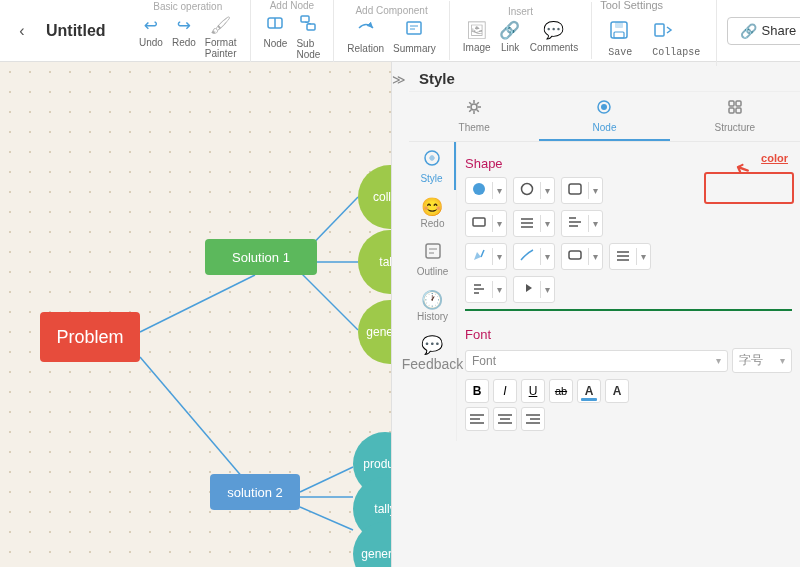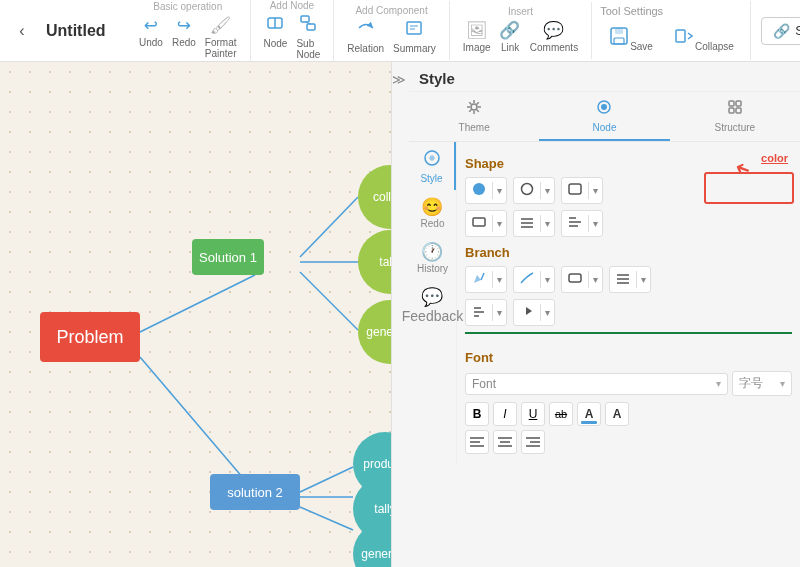--- a/index.html
+++ b/index.html
@@ -18,21 +18,21 @@
     #main { display: flex; flex: 1; overflow: hidden; }
 
     
     #canvas { flex: 1; background: #f5f0e8; background-image: radial-gradient(#d9cdb8 1px, transparent 1px); background-size: 20px 20px; position: relative; overflow: hidden; }
 
     
     #style-tabs { display: flex; border-bottom: 1px solid #e8e8e8; }
     .stab { flex: 1; text-align: left; padding: 6px 4px; cursor: pointer; font-size: 12px; color: #888; display: flex; flex-direction: column; align-items: center; gap: 2px; border-bottom: 2px solid transparent; }
     .stab.active { color: #4a9eda; border-bottom-color: #4a9eda; }
     .stab-icon { font-size: 16px; }
-    .section-title { font-size: 13px; font-weight: 700; color: #a16207; margin: 8px 0 6px; }
+    .section-title { font-size: 13px; font-weight: 400; color: #be185d; margin: 8px 0 6px; }
     .section-row { display: flex; align-items: center; gap: 6px; margin-bottom: 6px; flex-wrap: wrap; }
     .dropdown-btn { display: flex; align-items: center; border: 1px solid #ddd; border-radius: 3px; cursor: pointer; background: #fff; }
     .dropdown-btn span { padding: 3px 6px; font-size: 13px; }
     .dropdown-btn .arr { padding: 3px 4px; border-left: 1px solid #ddd; font-size: 10px; color: #888; }
 
     
     #shape-section { position: relative; }
 
     
     #font-section { border-top: 2px solid #15803d; padding-top: 8px; margin-top: 4px; }
@@ -51,21 +51,21 @@
     #topbar-left { display: flex; align-items: center; }
 
     .tg { display: flex; flex-direction: column; align-items: center; justify-content: center; border-right: 1px solid #e8e8e8; padding: 4px 10px; }
     .tg-label { font-size: 10px; color: #aaa; margin-bottom: 1px; }
     .tg-btns { display: flex; gap: 3px; }
     .tg-btn { display: flex; flex-direction: column; align-items: center; cursor: pointer; padding: 2px 3px; border-radius: 3px; gap: 1px; }
     .tg-btn-icon { font-size: 17px; color: #4a9eda; }
     .tg-btn-icon.gray { color: #aaa; }
     .tg-btn-label { font-size: 10px; color: #666; }
 
-    .save-btn { display: flex; flex-direction: row; align-items: flex-end; cursor: pointer; padding: 4px 8px; border-radius: 3px; }
+    .save-btn { display: flex; flex-direction: column; align-items: flex-start; cursor: pointer; padding: 4px 8px; border-radius: 3px; font-family: Liberation Mono, monospace; }
     .save-icon { font-size: 20px; color: #4a9eda; }
     .save-label { font-size: 10px; color: #666; }
 
     #share-btn { display: flex; align-items: center; gap: 4px; padding: 5px 12px; background: #fff; border: 1px solid #ccc; border-radius: 4px; cursor: pointer; font-size: 13px; color: #333; }
     #sidebar-main { flex: 1; }
   </style>
 </head>
 <body>
 
 <div id="topbar">
@@ -223,21 +223,21 @@
 
       <line x1="300" y1="435" x2="353" y2="435" stroke="#4a9eda" stroke-width="1.5"></line>
 
       <line x1="300" y1="445" x2="353" y2="468" stroke="#4a9eda" stroke-width="1.5"></line>
     </svg>
 
     <div class="node-wrapper" style="left:40px;top:250px;width:100px;height:50px;">
       <div style="background:#e74c3c;color:#fff;font-size:18px;font-weight:normal;border-radius:4px;width:100%;height:100%;display:flex;align-items:center;justify-content:center;">Problem</div>
     </div>
 
-    <div class="node-wrapper" style="left:192px;top:177px;width:72px;height:36px;">
+    <div class="node-wrapper" style="left:205px;top:177px;width:112px;height:36px;">
       <div style="background:#5cb85c;color:#fff;font-size:13px;border-radius:4px;width:100%;height:100%;display:flex;align-items:center;justify-content:center;">Solution 1</div>
     </div>
 
     <div class="node-wrapper" style="left:210px;top:412px;width:90px;height:36px;">
       <div style="background:#5b9bd5;color:#fff;font-size:13px;border-radius:4px;width:100%;height:100%;display:flex;align-items:center;justify-content:center;">solution 2</div>
     </div>
 
     <div class="node-wrapper" style="left:358px;top:103px;width:64px;height:64px;">
       <div style="background:#9ec94a;color:#fff;font-size:12px;border-radius:50%;width:64px;height:64px;display:flex;align-items:center;justify-content:center;">collect</div>
     </div>
@@ -312,20 +312,30 @@
                 <path d="M7 10 Q10 4 13 10 Q10 16 7 10 Z" fill="#4a9eda" opacity="0.5"></path>
               </svg>
           </span>
           <span style="font-size:10px;">Style</span>
         </div>
         <div style="display:flex;flex-direction:column;align-items:center;padding:6px 2px;cursor:pointer;color:#888;">
           <span style="font-size:18px;">😊</span>
           <span style="font-size:10px;">Redo</span>
         </div>
         <div style="display:flex;flex-direction:column;align-items:center;padding:6px 2px;cursor:pointer;color:#888;">
+          <span style="font-size:18px;">
+            <svg width="20" height="20" viewBox="0 0 20 20">
+                <rect x="3" y="3" width="14" height="14" rx="2" fill="none" stroke="#888" stroke-width="1.5"></rect>
+                <line x1="6" y1="8" x2="14" y2="8" stroke="#888" stroke-width="1"></line>
+                <line x1="6" y1="12" x2="11" y2="12" stroke="#888" stroke-width="1"></line>
+              </svg>
+          </span>
+          <span style="font-size:10px;">Outline</span>
+        </div>
+        <div style="display:flex;flex-direction:column;align-items:center;padding:6px 2px;cursor:pointer;color:#888;">
           <span style="font-size:18px;">🕐</span>
           <span style="font-size:10px;">History</span>
         </div>
         <div style="display:flex;flex-direction:column;align-items:center;padding:6px 2px;cursor:pointer;color:#888;">
           <span style="font-size:18px;">💬</span>
           <span style="font-size:14px;">Feedback</span>
         </div>
       </div>
 
       <div style="flex:1;padding:6px 8px;position:relative;">
@@ -392,21 +402,20 @@
                     <line x1="2" y1="8" x2="14" y2="8" stroke="#555" stroke-width="1.5"></line>
                     <line x1="2" y1="12" x2="11" y2="12" stroke="#555" stroke-width="1.5"></line>
                   </svg>
               </span>
               <span class="arr">▾</span>
             </div>
           </div>
         </div>
 
         <div style="margin-top:4px;">
-          <div class="section-title">Branch</div>
           <div class="section-row">
             <div class="dropdown-btn">
               <span style="padding:3px 5px;font-size:13px;">
                 <svg width="16" height="16" viewBox="0 0 16 16">
                     <path d="M3 13 L6 5 L10 10 Z" fill="#4a9eda" opacity="0.6"></path>
                     <path d="M10 10 L13 3" stroke="#4a9eda" stroke-width="1.5" fill="none"></path>
                   </svg>
               </span>
               <span class="arr">▾</span>
             </div>

